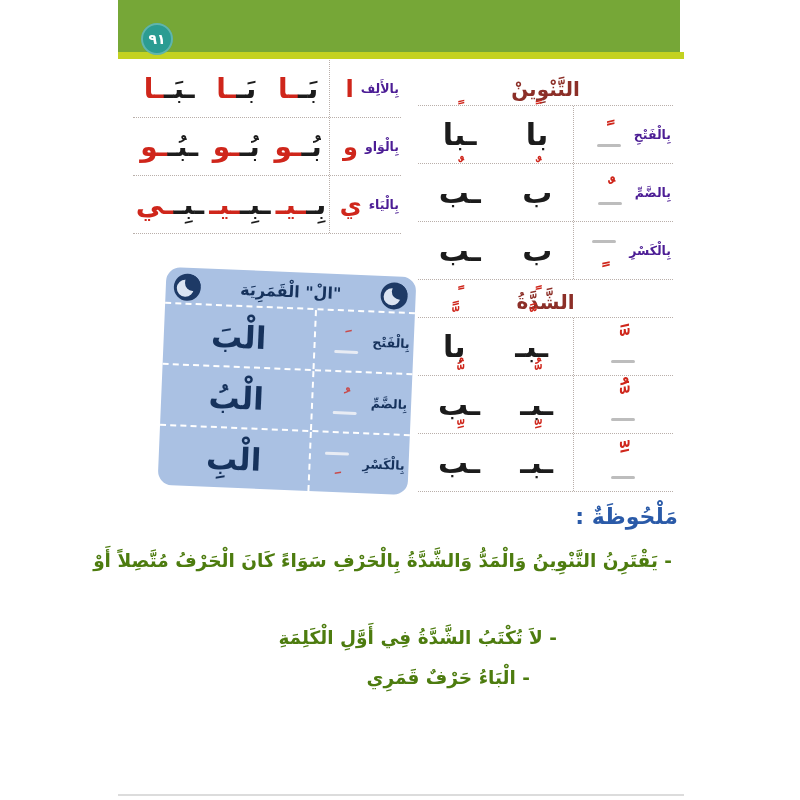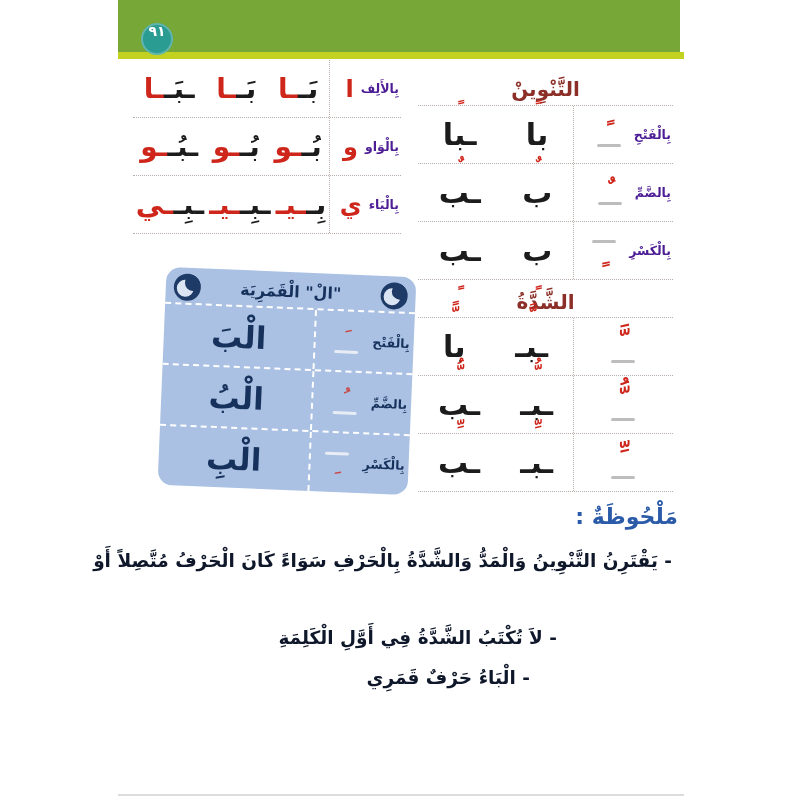--- a/index.html
+++ b/index.html
@@ -4,21 +4,21 @@
 <style>
   html,body{margin:0;padding:0;background:#ffffff;}
   .page{position:relative;width:800px;height:800px;background:#ffffff;overflow:hidden;
         font-family:"DejaVu Sans",sans-serif;}
 
   
   .header-bar{position:absolute;left:118px;top:0;width:562px;height:52px;background:#76a737;}
   .header-stripe{position:absolute;left:118px;top:52px;width:566px;height:7px;background:#c3d221;}
   .page-badge{position:absolute;left:141px;top:23px;width:32px;height:32px;border-radius:50%;
         background:#2b9c92;color:#ffffff;font-size:14px;font-weight:bold;
-        display:flex;align-items:flex-start;justify-content:center;box-shadow:0 0 0 2px rgba(255,255,255,.25) inset;}
+        display:flex;align-items:center;justify-content:center;box-shadow:0 0 0 2px rgba(255,255,255,.25) inset;}
   .page-shadow{position:absolute;left:118px;top:794px;width:566px;height:2px;background:#dcdcdc;}
 
   
   .tbl{position:absolute;direction:rtl;}
   .tbl-title{color:#8c2f28;font-weight:bold;font-size:20px;text-align:center;height:29px;line-height:27px;
         border-bottom:1.5px dotted #b9afaa;}
   .t-row{display:flex;height:57px;border-bottom:1.5px dotted #b9afaa;align-items:center;}
   .t-labelcell{height:100%;display:flex;align-items:center;justify-content:flex-start;
         border-left:1.5px dotted #b9afaa;box-sizing:border-box;padding-right:2px;gap:7px;}
   .t-label{font-size:12.5px;font-weight:bold;color:#4c1d95;white-space:nowrap;}
@@ -67,21 +67,21 @@
   .q-labelcell{width:100px;height:100%;display:flex;align-items:center;justify-content:flex-start;
         gap:8px;border-left:2px dashed #ffffff;box-sizing:border-box;padding-right:4px;}
   .q-label{font-size:12.5px;font-weight:bold;color:#16325c;white-space:nowrap;}
   .q-sym .sym-mark{color:#c94a4a;font-size:22px;}
   .q-sym .gdash{background:#e8ecf4;}
   .q-examples{flex:1;display:flex;justify-content:center;align-items:center;height:100%;}
   .q-ex{font-size:31px;font-weight:bold;color:#16325c;line-height:40px;}
 
   
   .note-title{position:absolute;right:122px;top:504px;color:#2a5aa8;font-weight:bold;font-size:22px;direction:rtl;}
-  .note-line{position:absolute;color:#0f172a;font-weight:bold;font-size:18.5px;direction:rtl;white-space:nowrap;margin-left:40px;}
+  .note-line{position:absolute;color:#4d7c0f;font-weight:bold;font-size:18.5px;direction:rtl;white-space:nowrap;margin-left:40px;}
   .nl1{right:128px;top:550px;}
   .nl2{right:275px;top:587px;}
   .nl3{right:243px;top:627px;}
   .nl4{right:270px;top:667px;}
 </style>
 </head>
 <body>
 
 <div class="page">
 

